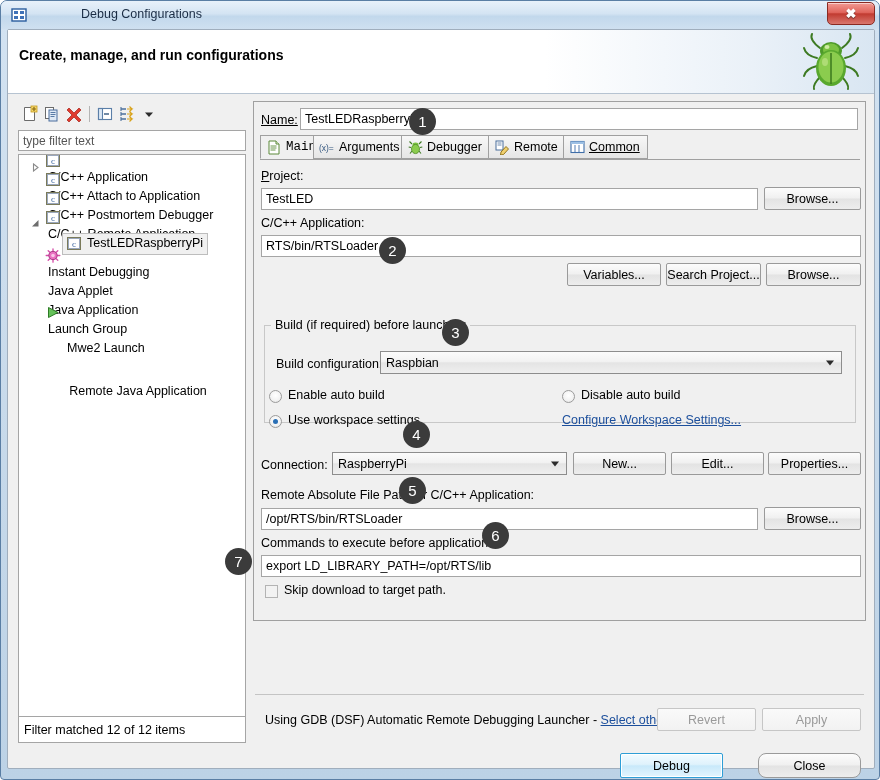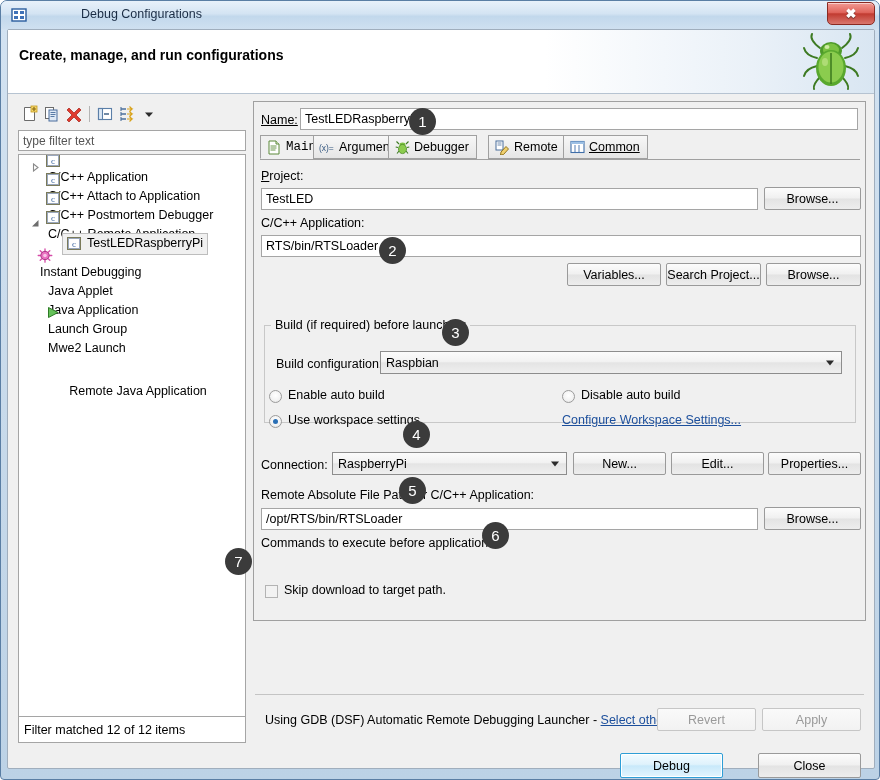--- a/index.html
+++ b/index.html
@@ -359,21 +359,21 @@
     box-shadow: 0 0 0 1px #ffffff inset;
     display: flex; align-items: center; justify-content: center;
     font-size: 12.5px;
     box-sizing: border-box;
   }
   #close-dlg-btn {
     position: absolute;
     right: 13px; top: 0;
     width: 103px; height: 25px;
     border: 1px solid #9a9a9a;
-    border-radius: 2px;
+    border-radius: 8px;
     background: linear-gradient(to bottom, #fcfcfc 0%, #f0f0f0 48%, #e3e3e3 52%, #ededed 100%);
     display: flex; align-items: center; justify-content: center;
     font-size: 12.5px;
     box-sizing: border-box;
   }
 
   
   .badge {
     position: absolute;
     width: 27px; height: 27px;
@@ -541,21 +541,21 @@
                 <span class="tree-icon">
                   <svg width="16" height="15" viewBox="0 0 16 15">
                     <rect x="1.5" y="1.5" width="13" height="12" fill="#fdfdf6" stroke="#7a7a5a" stroke-width="1"></rect>
                     <rect x="2.5" y="2.5" width="11" height="10" fill="#ffffff" stroke="#9aa7bd" stroke-width="1"></rect>
                     <text x="8" y="11" text-anchor="middle" font-family="Liberation Serif, serif" font-size="9" fill="#2f5b9a">c</text>
                   </svg>
                 </span>
                 <span class="tree-label">TestLEDRaspberryPi</span>
               </span>
             </div>
-            <div class="tree-row" style="padding-left: 0;">
+            <div class="tree-row" style="padding-left: 8px;">
               <span class="tw-arrow"></span>
               <span class="tree-label-wrap"><span class="tree-icon">
                   <svg width="16" height="15" viewBox="0 0 16 15">
                     <g stroke="#d64ba8" stroke-width="1.3" stroke-linecap="round">
                       <path d="M8 0.8 V3 M8 12 V14.2 M1.2 7.5 H3.4 M12.6 7.5 H14.8 M3.2 2.7 L4.8 4.3 M11.2 10.7 L12.8 12.3 M12.8 2.7 L11.2 4.3 M4.8 10.7 L3.2 12.3"></path>
                     </g>
                     <circle cx="8" cy="7.5" r="4.2" fill="#e96fc0" stroke="#a83383" stroke-width="1"></circle>
                     <circle cx="8" cy="7.5" r="1.8" fill="#f9c6e8"></circle>
                   </svg>
                 </span><span class="tree-label">Instant Debugging</span></span>
@@ -569,21 +569,21 @@
               <span class="tree-label-wrap"><span class="tree-icon"></span><span class="tree-label">Java Application</span></span>
             </div>
             <div class="tree-row" style="padding-left: 8px;">
               <span class="tw-arrow"></span>
               <span class="tree-label-wrap"><span class="tree-icon">
                   <svg width="16" height="15" viewBox="0 0 16 15">
                     <path d="M3.5 2.5 L13 7.5 L3.5 12.5 Z" fill="#66c25a" stroke="#2e7a26" stroke-width="1"></path>
                   </svg>
                 </span><span class="tree-label">Launch Group</span></span>
             </div>
-            <div class="tree-row" style="padding-left: 8px;">
+            <div class="tree-row" style="padding-left: 8px; gap: 19px;">
               <span class="tw-arrow"></span>
               <span class="tree-label-wrap"><span class="tree-icon"></span><span class="tree-label">Mwe2 Launch</span></span>
             </div>
             <div class="tree-row" style="padding-left: 8px; flex-direction: column;">
               <span class="tw-arrow"></span>
               <span class="tree-label-wrap"><span class="tree-icon"></span><span class="tree-label">Remote Java Application</span></span>
             </div>
           </div>
       </div>
 
@@ -609,21 +609,21 @@
           <span>Main</span>
         </div>
         <div class="tab" style="left:53px;">
           <span class="tab-icon">
             <svg width="17" height="13" viewBox="0 0 17 13">
               <text x="0" y="10" font-family="Liberation Sans, sans-serif" font-size="9" fill="#33567f">(x)=</text>
             </svg>
           </span>
           <span>Arguments</span>
         </div>
-        <div class="tab" style="left:128px;">
+        <div class="tab" style="left:141px;">
           <span class="tab-icon">
             <svg width="15" height="15" viewBox="0 0 15 15">
               <g stroke="#3d7a22" stroke-width="1.1" fill="none">
                 <path d="M4 4 L1.5 1.5 M11 4 L13.5 1.5 M3 7.5 L0.7 7 M12 7.5 L14.3 7 M4 11 L2 13.5 M11 11 L13 13.5"></path>
               </g>
               <ellipse cx="7.5" cy="5" rx="3" ry="2.4" fill="#7cc242"></ellipse>
               <ellipse cx="7.5" cy="9" rx="4" ry="4.6" fill="#8bcc4e" stroke="#4e8c26" stroke-width="0.8"></ellipse>
             </svg>
           </span>
           <span>Debugger</span>
@@ -694,20 +694,21 @@
       </div>
       <div class="btn" style="left:319px; top:350px; width:93px;">New...</div>
       <div class="btn" style="left:417px; top:350px; width:93px;">Edit...</div>
       <div class="btn" style="left:514px; top:350px; width:93px;">Properties...</div>
 
       <div class="row-label" style="left:7px; top:386px;">Remote Absolute File Path for C/C++ Application:</div>
       <input class="txtfield" style="left: 7px; top: 406px; width: 497px;" value="/opt/RTS/bin/RTSLoader">
       <div class="btn" style="left:510px; top:405px; width:97px;">Browse...</div>
 
       <div class="row-label" style="left:7px; top:434px;">Commands to execute before application</div>
+      <input class="txtfield" style="left: 7px; top: 453px; width: 600px;" value="export LD_LIBRARY_PATH=/opt/RTS/lib">
 
       <div class="checkbox" style="left:11px; top:483px;"></div>
       <div class="row-label" style="left:30px; top:481px;">Skip download to target path.</div>
 
       <div id="launcher-bar">
         <div id="launcher-text">
           <span>Using GDB (DSF) Automatic Remote Debugging Launcher - </span><span class="linktext" style="position:static; text-decoration:underline;">Select other...</span>
         </div>
         <div class="btn disabled" style="left:402px; top:13px; width:99px;">Revert</div>
         <div class="btn disabled" style="left:507px; top:13px; width:99px;">Apply</div>

